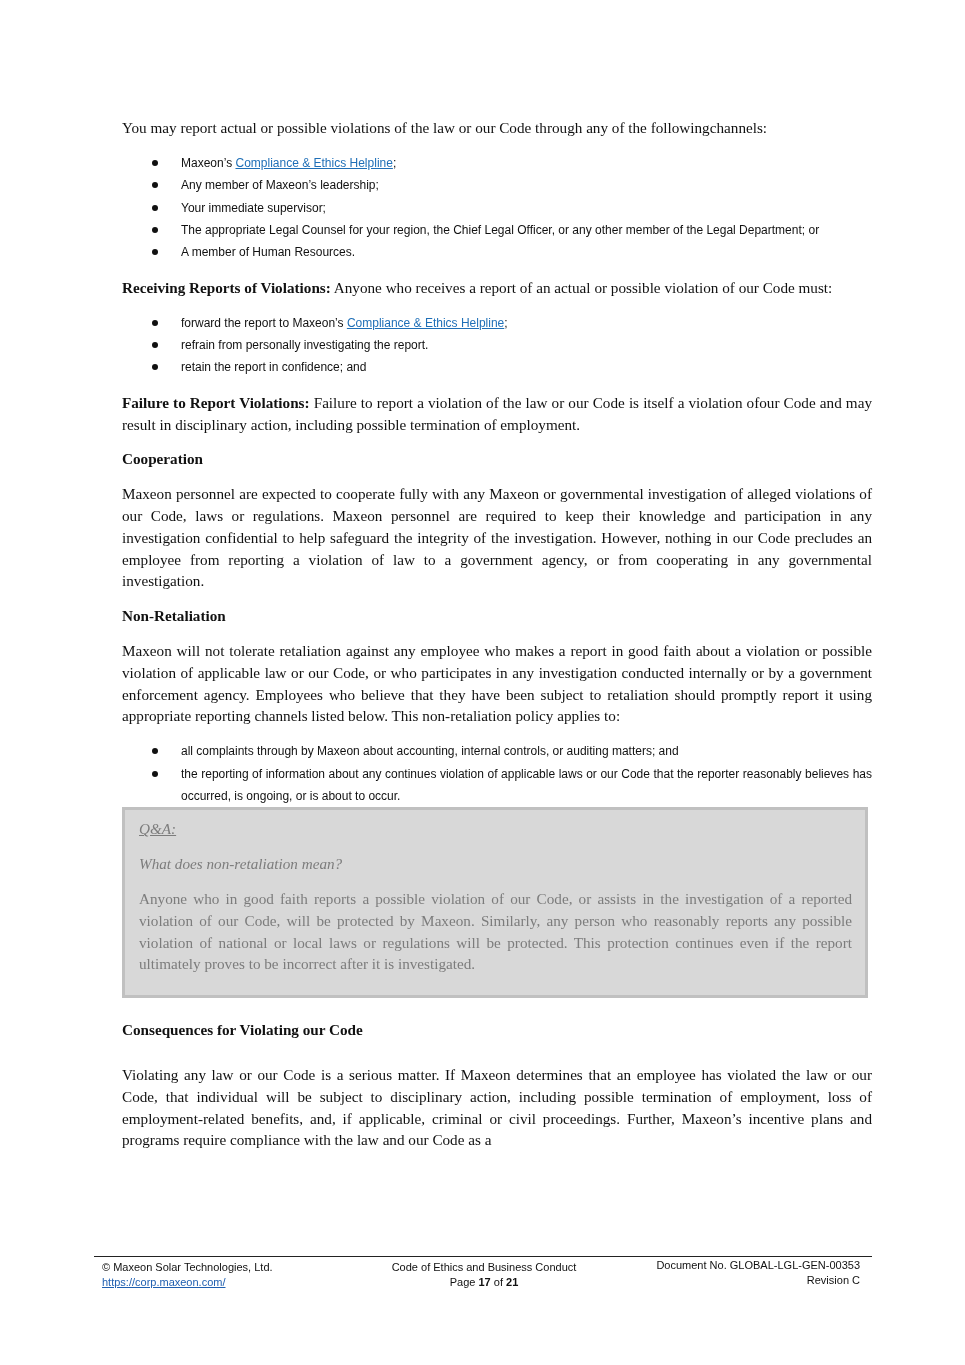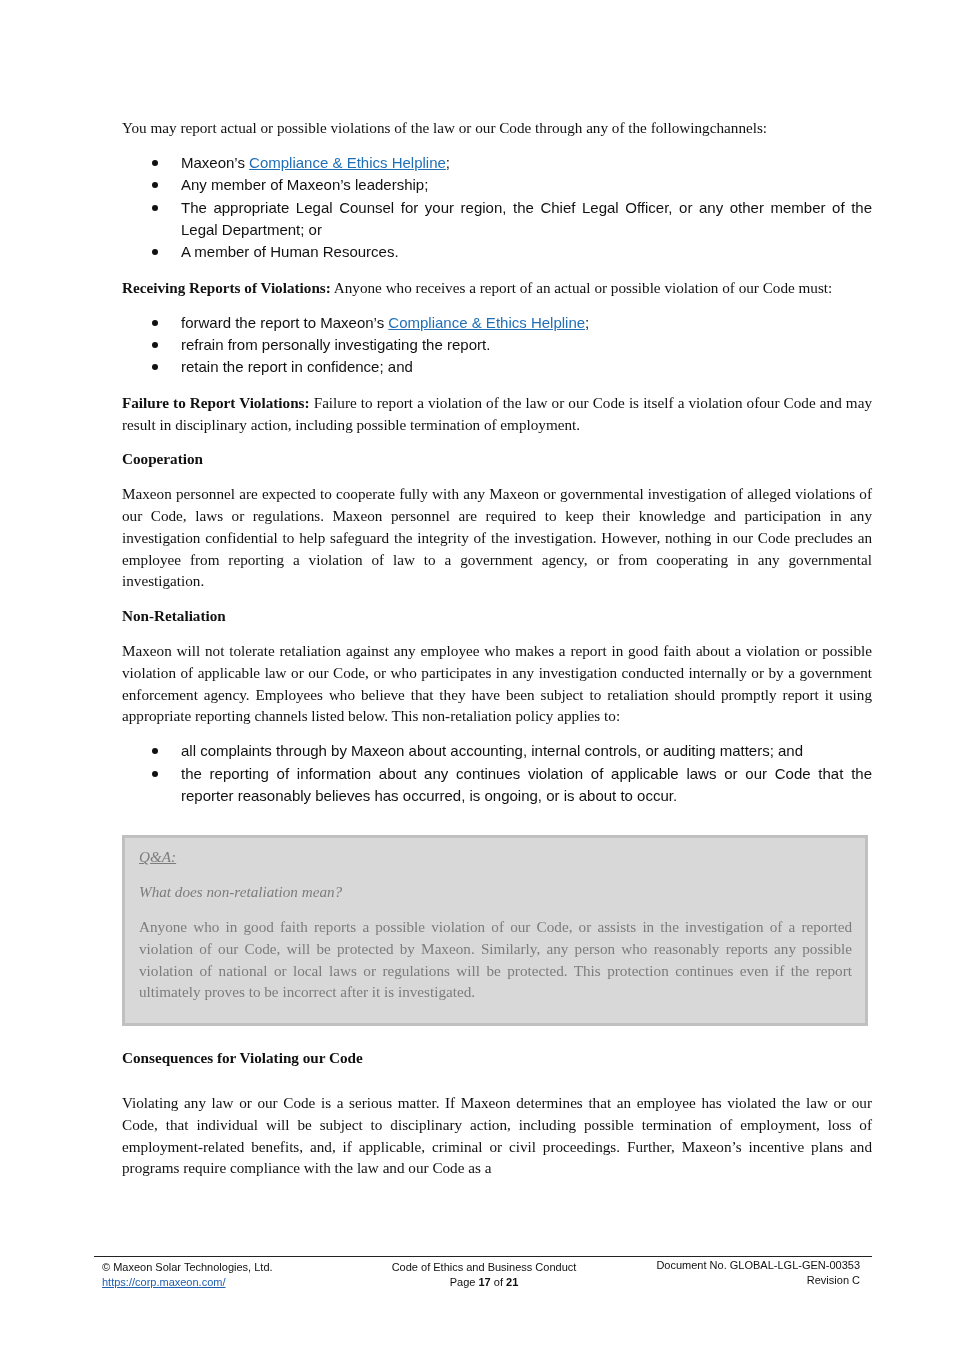--- a/index.html
+++ b/index.html
@@ -5,30 +5,30 @@
     html, body { margin: 0; padding: 0; background: #ffffff; }
     body {
       width: 965px; height: 1365px; position: relative; overflow: hidden;
       font-family: "Liberation Sans", sans-serif; color: #111;
     }
     .page { position: absolute; left: 122px; top: 117px; width: 750px; }
     p { margin: 0; font-size: 15.2px; line-height: 21.8px; font-family: Liberation Serif, serif; }
     .justify { text-align: justify; }
     .mt14 { margin-top: 13px; }
     ul.bul { list-style: none; margin: 13px 0 0 0; padding: 0; }
-    ul.bul li { position: relative; padding-left: 59px; font-size: 15px; line-height: 22.4px; }
+    ul.bul li { position: relative; padding-left: 59px; font-size: 12px; line-height: 22.4px; }
     ul.bul li .dot {
       position: absolute; left: 30px; top: 8px; width: 6px; height: 6px;
       border-radius: 50%; background: #111;
     }
     a.link { color: #1f6fb7; text-decoration: underline; }
     b { font-weight: bold; }
     .heading { font-weight: bold; }
     .qa {
-      margin-top: 28px; margin-left: 0; width: 746px;
+      margin-left: 0; width: 746px;
       background: #d8d8d8; border: 3px solid #c0c0c0; box-sizing: border-box;
       padding: 8px 13px 20px 14px; color: #7c7c7c;
     }
     .qa p { color: #7c7c7c; }
     .qa .qa-label { font-style: italic; text-decoration: underline; }
     .qa .qa-q { font-style: italic; margin-top: 13px; }
     .qa .qa-a { margin-top: 13px; }
     .footer {
       position: absolute; left: 94px; top: 1256px; width: 778px;
       border-top: 1px solid #222; font-size: 11px; line-height: 15px; color: #111;
@@ -40,20 +40,21 @@
   </style>
 </head>
 <body>
 
 <div class="page">
   <p class="justify">You may report actual or possible violations of the law or our Code through any of the followingchannels:</p>
 
   <ul class="bul">
     <li><span class="dot"></span><span>Maxeon’s </span><a class="link" href="#">Compliance &amp; Ethics Helpline</a><span>;</span></li>
     <li><span class="dot"></span><span>Any member of Maxeon’s leadership;</span></li>
+    <li><span class="dot"></span><span>Your immediate supervisor;</span></li>
     <li class="justify"><span class="dot"></span><span>The appropriate Legal Counsel for your region, the Chief Legal Officer, or any other member of the Legal Department; or</span></li>
     <li><span class="dot"></span><span>A member of Human Resources.</span></li>
   </ul>
 
   <p class="justify mt14"><b>Receiving Reports of Violations:</b><span> Anyone who receives a report of an actual or possible violation of our Code must:</span></p>
 
   <ul class="bul">
     <li><span class="dot"></span><span>forward the report to Maxeon’s </span><a class="link" href="#">Compliance &amp; Ethics Helpline</a><span>;</span></li>
     <li><span class="dot"></span><span>refrain from personally investigating the report.</span></li>
     <li><span class="dot"></span><span>retain the report in confidence; and</span></li>

